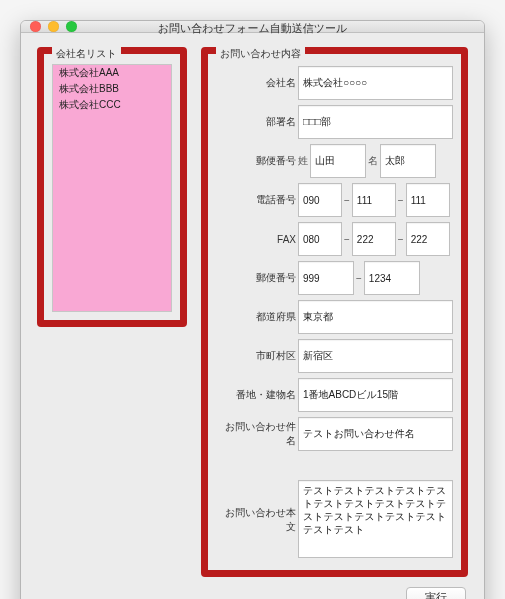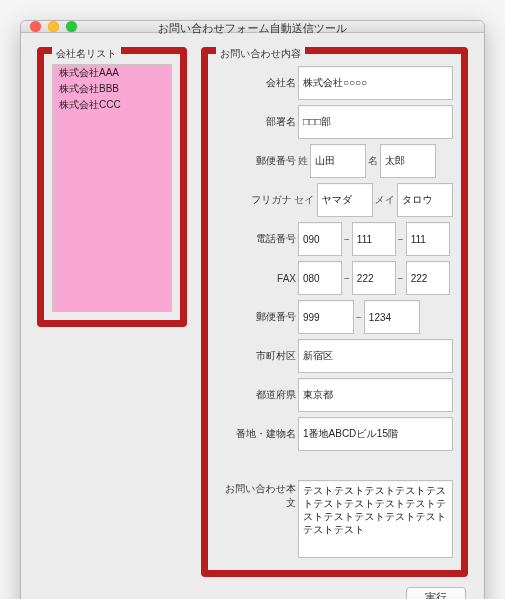--- a/index.html
+++ b/index.html
@@ -124,21 +124,21 @@
     font-size: 10px; color: #555;
     flex-shrink: 0;
   }
   .dash { font-size: 10px; color:#555; }
   textarea.inp {
     height: 78px;
     resize: none;
     padding: 3px 4px;
     line-height: 1.3;
   }
-  .row.align-top { align-items: flex-start; margin-top: 24px; }
+  .row.align-top { align-items: center; margin-top: 24px; }
   .row.align-top .lbl { padding-top: 2px; }
   .button-row {
     display: flex; justify-content: flex-end;
     padding-right: 2px;
   }
   .btn {
     min-width: 60px; height: 20px;
     background: linear-gradient(#ffffff,#f1f1f1);
     border: 1px solid #bcbcbc;
     border-radius: 4px;
@@ -189,27 +189,20 @@
           </div>
 
           <div class="row">
             <div class="lbl">郵便番号</div>
             <span class="sublbl">姓</span>
             <input class="inp med" value="山田" style="">
             <span class="sublbl">名</span>
             <input class="inp med" value="太郎" style="">
           </div>
 
-          <div class="row">
-            <div class="lbl">フリガナ</div>
-            <span class="sublbl">セイ</span>
-            <input class="inp med" value="ヤマダ" style="">
-            <span class="sublbl">メイ</span>
-            <input class="inp med" value="タロウ" style="">
-          </div>
 
 
           <div class="row">
             <div class="lbl">電話番号</div>
             <input class="inp small" value="090" style="">
             <span class="dash">−</span>
             <input class="inp small" value="111" style="">
             <span class="dash">−</span>
             <input class="inp small" value="111" style="">
           </div>
@@ -224,34 +217,38 @@
           </div>
 
           <div class="row">
             <div class="lbl">郵便番号</div>
             <input class="inp med" value="999" style="">
             <span class="dash">−</span>
             <input class="inp med" value="1234" style="">
           </div>
 
           <div class="row">
+            <div class="lbl">都道府県</div>
+            <input class="inp" value="東京都" style="">
+          </div>
+
+          <div class="row">
             <div class="lbl">市町村区</div>
             <input class="inp" value="新宿区" style="">
           </div>
 
           <div class="row">
-            <div class="lbl">都道府県</div>
-            <input class="inp" value="東京都" style="">
-          </div>
-
-          <div class="row">
             <div class="lbl">番地・建物名</div>
             <input class="inp" value="1番地ABCDビル15階" style="">
           </div>
 
+          <div class="row">
+            <div class="lbl">お問い合わせ件名</div>
+            <input class="inp" value="テストお問い合わせ件名" style="">
+          </div>
 
           <div class="row align-top">
             <div class="lbl">お問い合わせ本文</div>
             <textarea class="inp" style="">テストテストテストテストテストテストテストテストテストテストテストテストテストテストテストテスト</textarea>
           </div>
 
         </div>
       </div>
 
       <div class="button-row">

